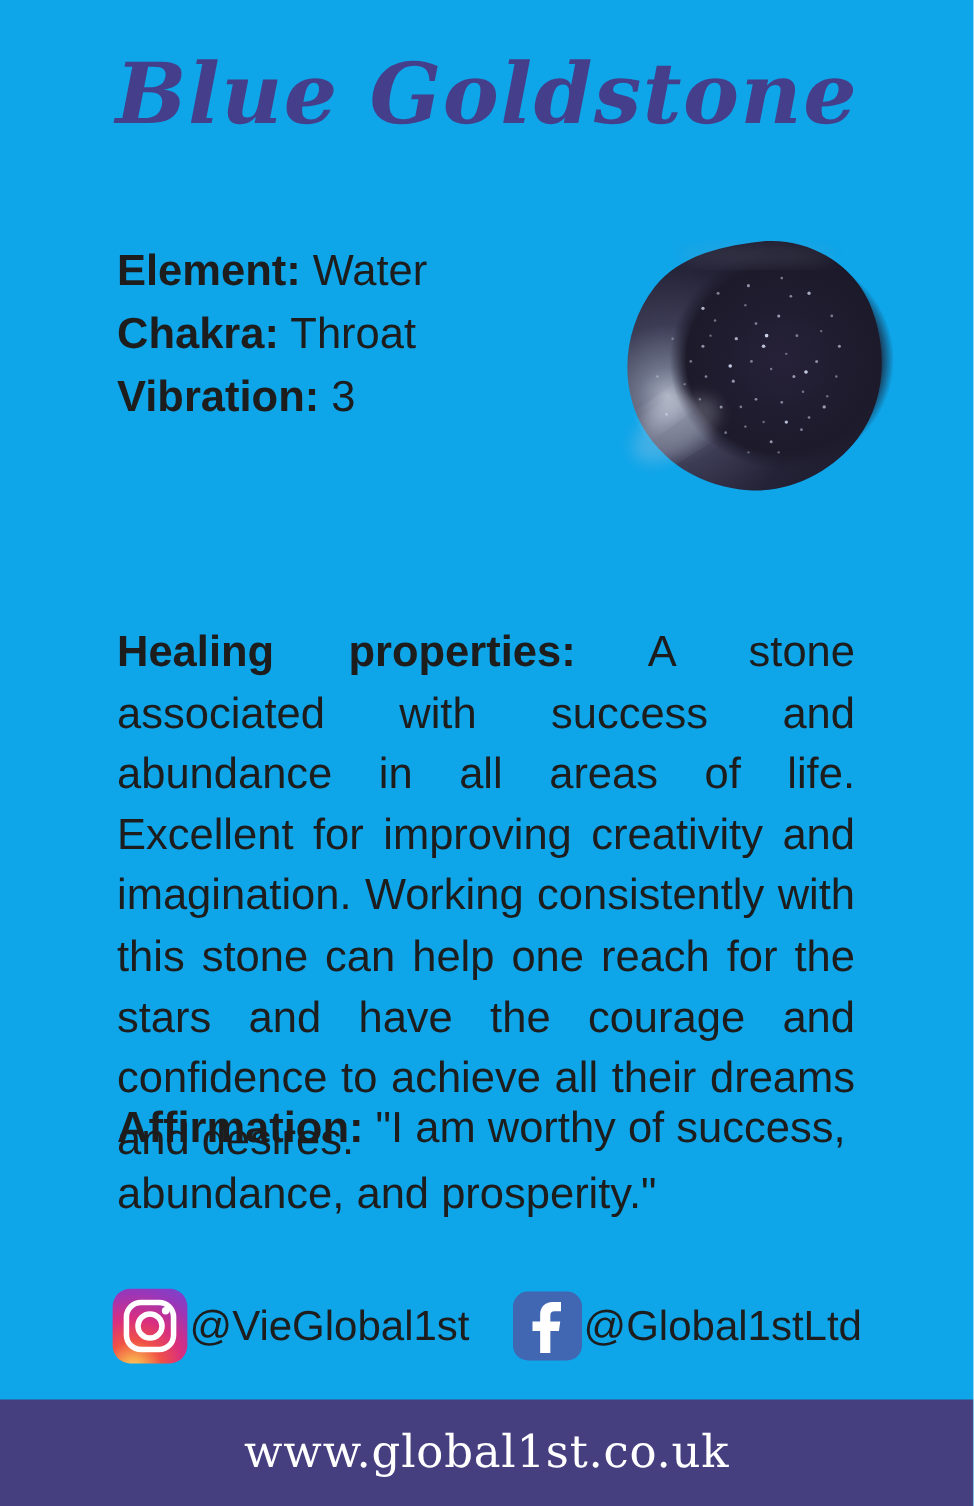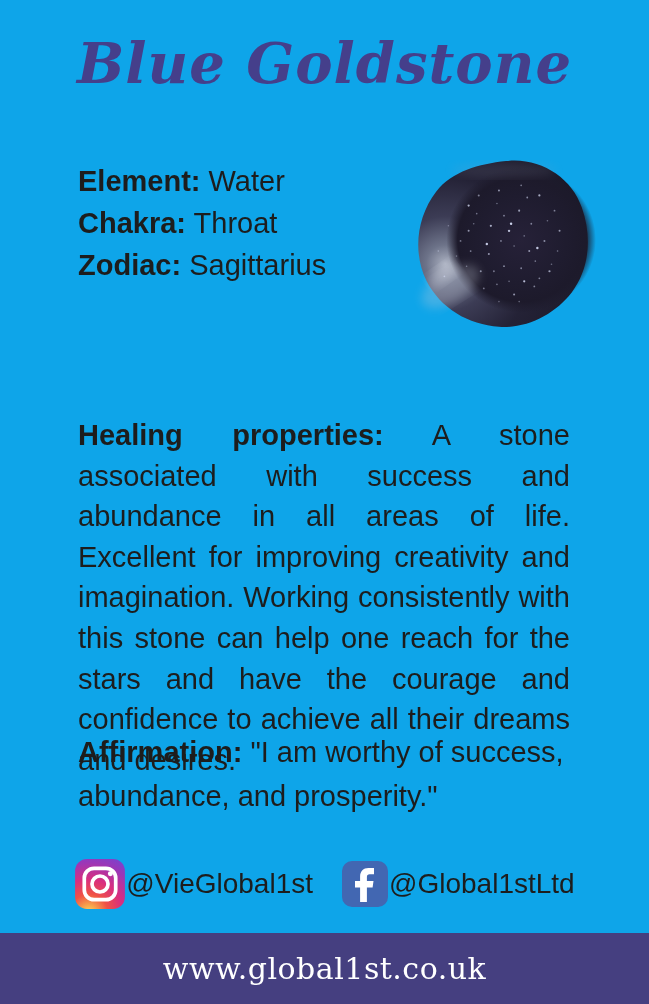--- a/index.html
+++ b/index.html
@@ -108,22 +108,22 @@
   <div class="props">
     <div>
       <span class="prop-label">Element:</span>
       <span>Water</span>
     </div>
     <div>
       <span class="prop-label">Chakra:</span>
       <span>Throat</span>
     </div>
     <div>
-      <span class="prop-label">Zodiac:</span>
-      <span>Sagittarius</span>
+      <span class="prop-label">Vibration:</span>
+      <span>3</span>
     </div>
   </div>
 
   <div class="stone">
     <svg viewBox="0 0 190 180" xmlns="http://www.w3.org/2000/svg">
       <defs>
         <radialGradient id="rim" cx="0.16" cy="0.62" r="0.95">
           <stop offset="0" stop-color="#aab0c0"></stop>
           <stop offset="0.12" stop-color="#6d7389"></stop>
           <stop offset="0.30" stop-color="#3c3c55"></stop>

